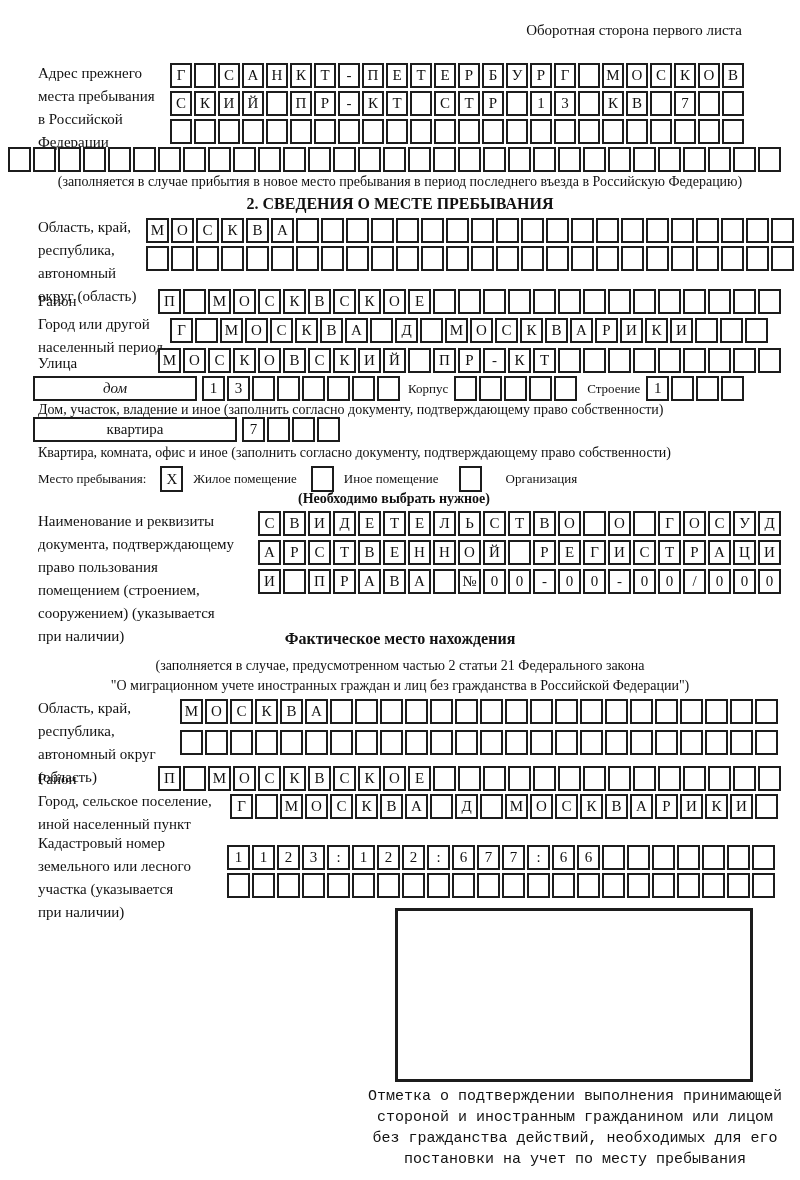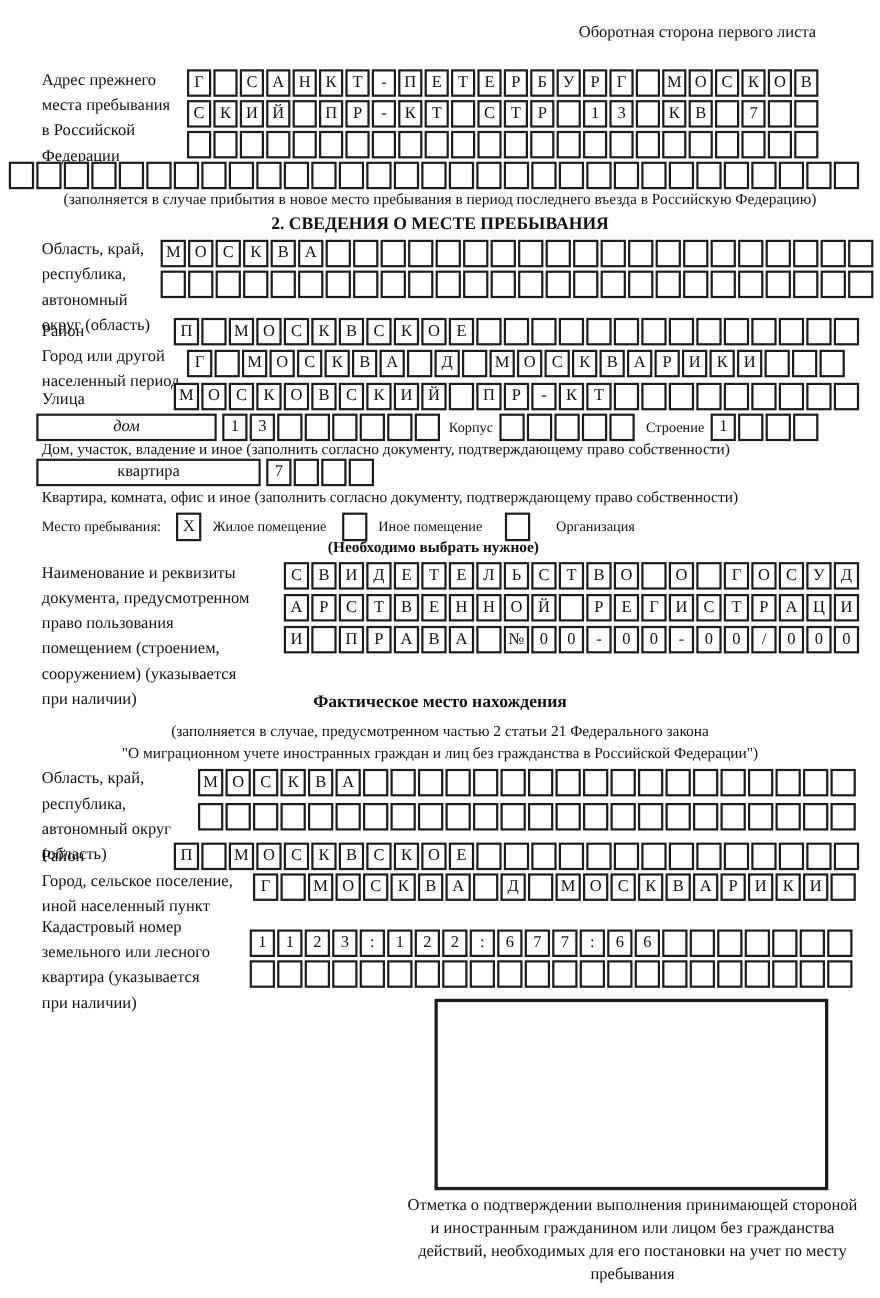--- a/index.html
+++ b/index.html
@@ -351,21 +351,21 @@
     <div class="inlbl" style="margin-left:10px;margin-right:14px;">Жилое помещение</div>
     <div class="checkbox"></div>
     <div class="inlbl" style="margin-left:10px;margin-right:20px;">Иное помещение</div>
     <div class="checkbox"></div>
     <div class="inlbl" style="margin-left:24px;">Организация</div>
   </div>
   <div class="abs cap" style="left:170px;top:491px;width:320px;text-align:right;font-weight:bold;">(Необходимо выбрать нужное)</div>
 
   <div class="abs" style="left:38px;top:510px;">
     <div class="lbl">Наименование и реквизиты</div>
-    <div class="lbl">документа, предусмотренном</div>
+    <div class="lbl">документа, подтверждающему</div>
     <div class="lbl">право пользования</div>
     <div class="lbl">помещением (строением,</div>
     <div class="lbl">сооружением) (указывается</div>
     <div class="lbl">при наличии)</div>
   </div>
   <div class="abs cells" style="left:258px;top:511px;">
       <div class="cell">С</div>
       <div class="cell">В</div>
       <div class="cell">И</div>
       <div class="cell">Д</div>
@@ -551,21 +551,21 @@
       <div class="cell">Р</div>
       <div class="cell">И</div>
       <div class="cell">К</div>
       <div class="cell">И</div>
       <div class="cell"></div>
     </div>
 
   <div class="abs" style="left:38px;top:832px;">
     <div class="lbl">Кадастровый номер</div>
     <div class="lbl">земельного или лесного</div>
-    <div class="lbl">квартира (указывается</div>
+    <div class="lbl">участка (указывается</div>
     <div class="lbl">при наличии)</div>
   </div>
   <div class="abs cells" style="left:227px;top:845px;">
       <div class="cell">1</div>
       <div class="cell">1</div>
       <div class="cell">2</div>
       <div class="cell">3</div>
       <div class="cell">:</div>
       <div class="cell">1</div>
       <div class="cell">2</div>
@@ -604,15 +604,15 @@
       <div class="cell"></div>
       <div class="cell"></div>
       <div class="cell"></div>
       <div class="cell"></div>
       <div class="cell"></div>
       <div class="cell"></div>
       <div class="cell"></div>
     </div>
 
   <div class="abs bigbox" style="left:395px;top:908px;width:352px;height:168px;"></div>
-  <div class="abs wraptext" style="left:365px;top:1086px;width:420px;">Отметка о подтверждении выполнения принимающей стороной и иностранным гражданином или лицом без гражданства действий, необходимых для его постановки на учет по месту пребывания</div>
+  <div class="abs wraptext" style="left:365px;top:1086px;width:420px;font-family:Liberation Mono, monospace;">Отметка о подтверждении выполнения принимающей стороной и иностранным гражданином или лицом без гражданства действий, необходимых для его постановки на учет по месту пребывания</div>
 
 </div>
 
 </body></html>

